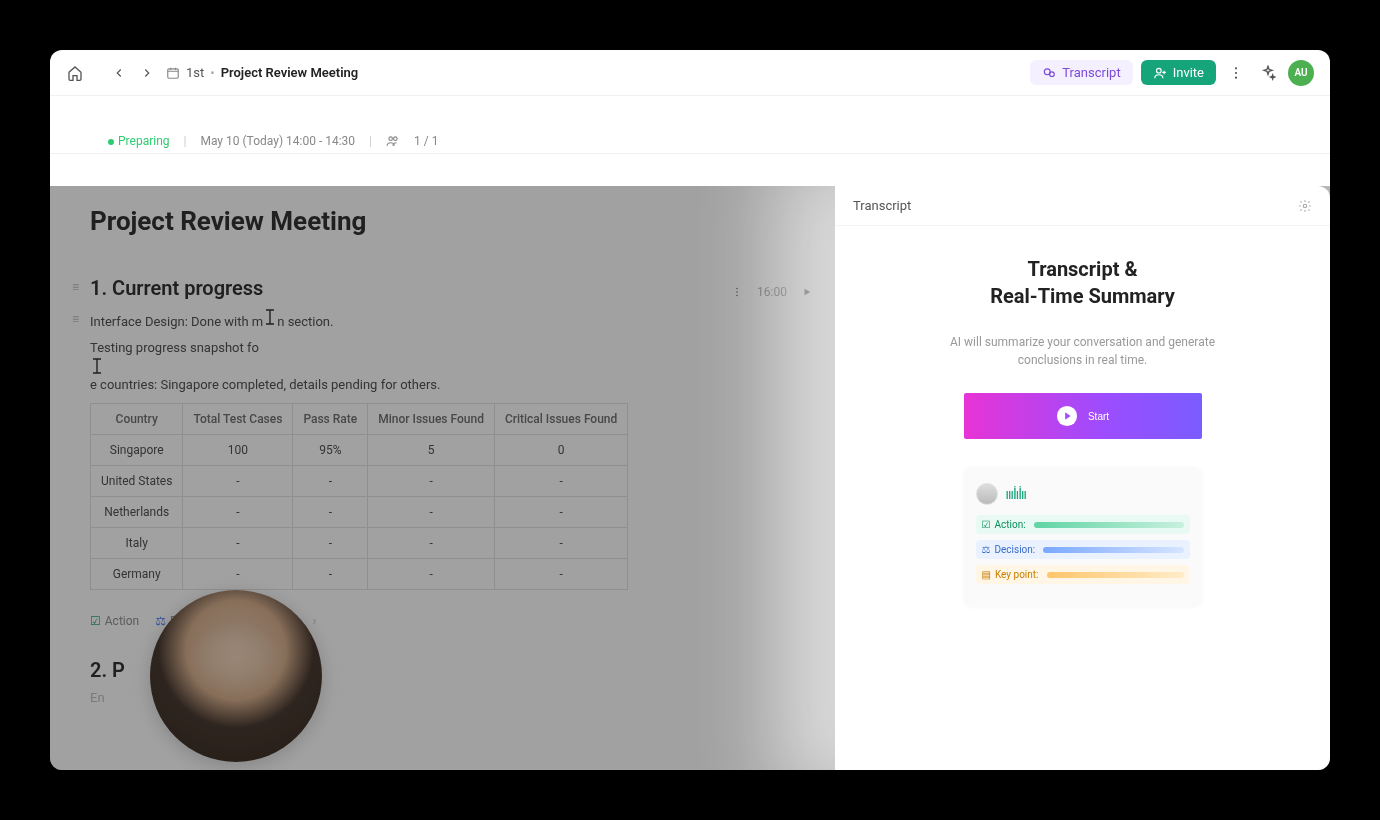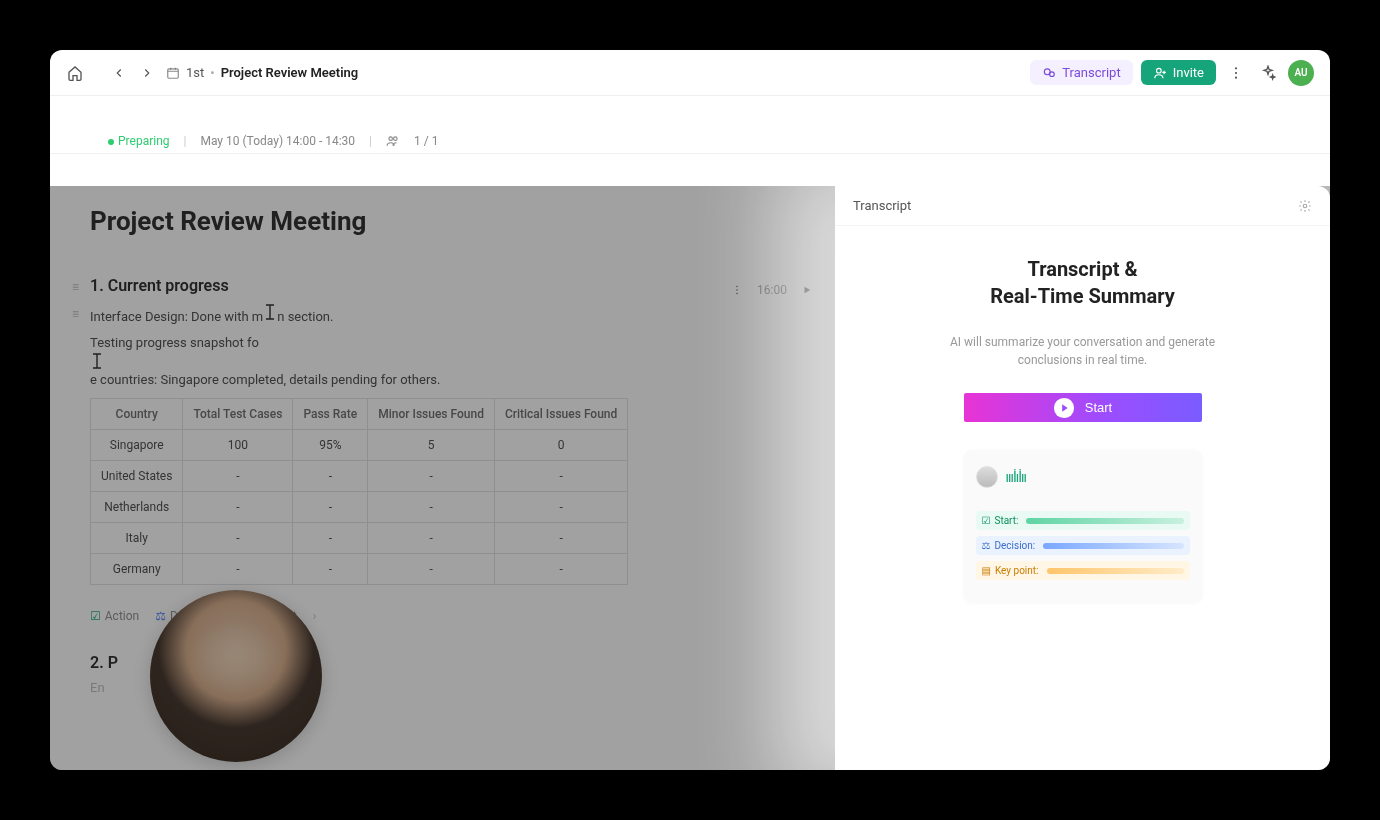--- a/index.html
+++ b/index.html
@@ -19,21 +19,21 @@
 .subbar { height: 26px; display: flex; align-items: center; padding: 0 16px 0 58px; gap: 14px; font-size: 12px; color: #888; border-bottom: 1px solid #f0f0f0; }
 .status-dot { width: 6px; height: 6px; border-radius: 50%; background: #2ecc71; display: inline-block; margin-right: 4px; }
 .status-prep { color: #2ecc71; }
 .subdiv { color: #ccc; }
 .body { flex: 1; display: flex; position: relative; overflow: hidden; }
 .content { flex: 1; padding: 20px 40px 20px 40px; overflow-y: auto; position: relative; }
 .content-inner { max-width: 725px; margin-left: 0; position: relative; }
 .page-title { font-size: 26px; font-weight: 700; color: #222; margin: 0 0 40px 0; }
 .block { position: relative; margin-bottom: 24px; }
 .block-handle { position: absolute; left: -18px; top: 4px; color: #bbb; font-size: 12px; cursor: grab; }
-.h2 { font-size: 16px; font-weight: 600; color: #222; margin-bottom: 8px; display: flex; align-items: center; }
+.h2 { font-size: 20px; font-weight: 600; color: #222; margin-bottom: 8px; display: flex; align-items: center; }
 .h2-row { display: flex; align-items: center; }
 .h2-controls { margin-left: auto; display: flex; align-items: center; gap: 12px; color: #888; font-size: 12px; }
 .h2-controls .icon-btn { width: 16px; height: 16px; }
 .text-line { font-size: 13px; color: #444; margin-bottom: 6px; line-height: 1.5; position: relative; }
 .text-cursor { display: inline-block; position: relative; }
 table { border-collapse: collapse; margin: 8px 0 24px 0; font-size: 12px; width: auto; }
 th, td { border: 1px solid #e0e0e0; padding: 8px 10px; text-align: center; color: #444; }
 th { font-weight: 500; color: #666; }
 .tag-row { display: flex; gap: 16px; align-items: center; font-size: 12px; color: #888; margin: 12px 0 30px 0; }
 .tag { display: inline-flex; align-items: center; gap: 4px; }
@@ -42,23 +42,23 @@
 .tag-keypoint .ticon { color: #f5a623; }
 .chev-r { color: #bbb; }
 .placeholder-line { font-size: 13px; color: #bbb; margin-top: 4px; }
 .webcam { position: absolute; left: 100px; top: 540px; width: 172px; height: 172px; border-radius: 50%; background: radial-gradient(circle at 50% 35%, #e8c9b0 0%, #d4a985 35%, #3a2a20 55%, #2a1a10 100%); overflow: hidden; box-shadow: 0 4px 20px rgba(0,0,0,0.2); }
 .webcam::before { content: ''; position: absolute; inset: 0; background: radial-gradient(ellipse 40% 30% at 50% 40%, rgba(240,210,180,0.9) 0%, transparent 70%); }
 .sp-header { padding: 12px 18px; display: flex; align-items: center; font-size: 13px; color: #555; border-bottom: 1px solid #f4f4f4; }
 .sp-header .gear { margin-left: auto; color: #aaa; cursor: pointer; }
 .sp-body { flex: 1; display: flex; flex-direction: column; align-items: center; padding: 30px 40px; text-align: center; }
 .sp-title { font-size: 20px; font-weight: 700; color: #222; line-height: 1.35; margin-bottom: 23px; }
 .sp-sub { font-size: 12px; color: #999; line-height: 1.5; max-width: 280px; margin-bottom: 24px; }
-.start-btn { width: 238px; height: 29px; border-radius: 2px; background: linear-gradient(90deg, #e833d5 0%, #9b4dff 60%, #7a5cff 100%); color: #fff; font-size: 13px; font-weight: 500; display: flex; align-items: center; justify-content: center; gap: 10px; cursor: pointer; border: none; }
+.start-btn { width: 238px; height: 46px; border-radius: 2px; background: linear-gradient(90deg, #e833d5 0%, #9b4dff 60%, #7a5cff 100%); color: #fff; font-size: 10px; font-weight: 500; display: flex; align-items: center; justify-content: center; gap: 10px; cursor: pointer; border: none; }
 .preview-card { width: 238px; margin-top: 28px; background: #fafafa; border-radius: 8px; padding: 16px 12px; text-align: left; font-size: 11px; box-shadow: 0 1px 4px rgba(0,0,0,0.04); }
-.pc-speaker { display: flex; align-items: center; gap: 8px; margin-bottom: 23px; }
+.pc-speaker { display: flex; align-items: center; gap: 8px; margin-bottom: 10px; }
 .pc-avatar { width: 22px; height: 22px; border-radius: 50%; background: linear-gradient(#ddd, #bbb); border: 1px solid #e0e0e0; }
 .pc-wave { color: #16a47a; font-size: 14px; letter-spacing: -1px; }
 .pc-tag { display: flex; align-items: center; gap: 4px; padding: 4px 6px; border-radius: 4px; margin-bottom: 6px; font-size: 10px; }
 .pc-tag .bar { height: 6px; border-radius: 3px; flex: 1; margin-left: 4px; }
 .pc-action { background: #e8faf3; color: #0a8f5c; }
 .pc-action .bar { background: linear-gradient(90deg, #5fd4a3 0%, #c8f0df 100%); }
 .pc-decision { background: #eaf2ff; color: #3a6ccc; }
 .pc-decision .bar { background: linear-gradient(90deg, #7aa8ff 0%, #d6e5ff 100%); }
 .pc-keypoint { background: #fff6e5; color: #c97d00; }
 .pc-keypoint .bar { background: linear-gradient(90deg, #ffc56b 0%, #ffecc8 100%); }
@@ -294,21 +294,21 @@
             </span>
           <span>Start</span>
         </button>
         <div class="preview-card">
           <div class="pc-speaker">
             <span class="pc-avatar"></span>
             <span class="pc-wave">ıııİıİıı</span>
           </div>
           <div class="pc-tag pc-action">
               <span>☑</span>
-              <span>Start:</span>
+              <span>Action:</span>
               <span class="bar"></span>
             </div>
           <div class="pc-tag pc-decision">
               <span>⚖</span>
               <span>Decision:</span>
               <span class="bar"></span>
             </div>
           <div class="pc-tag pc-keypoint">
               <span>▤</span>
               <span>Key point:</span>

